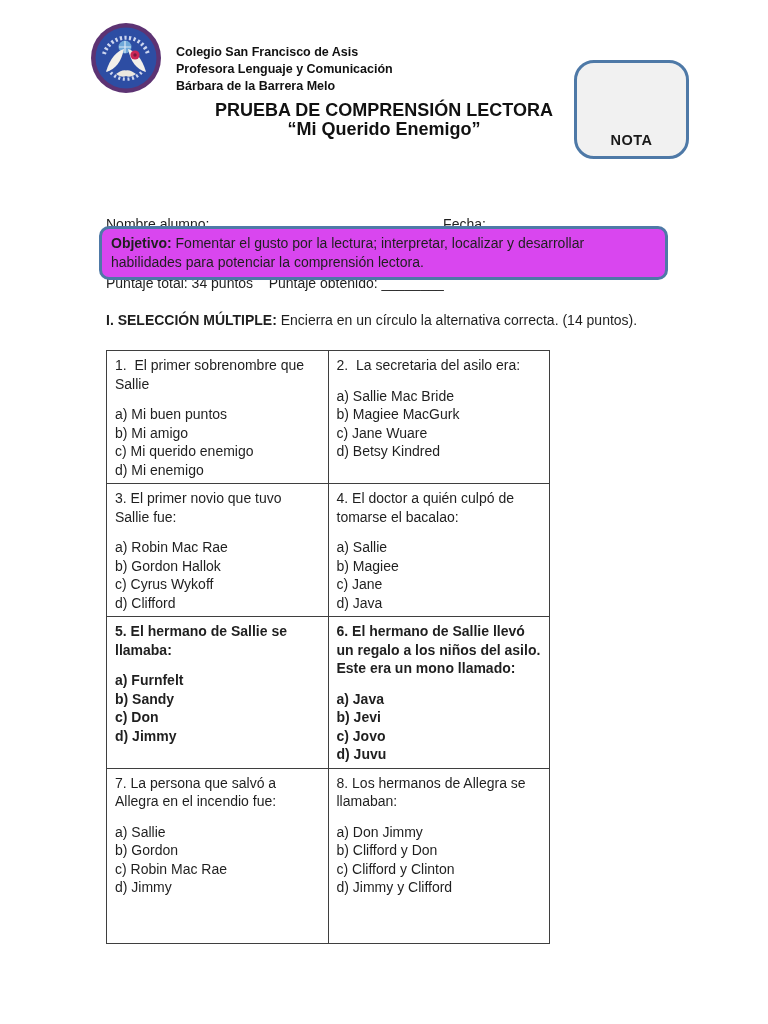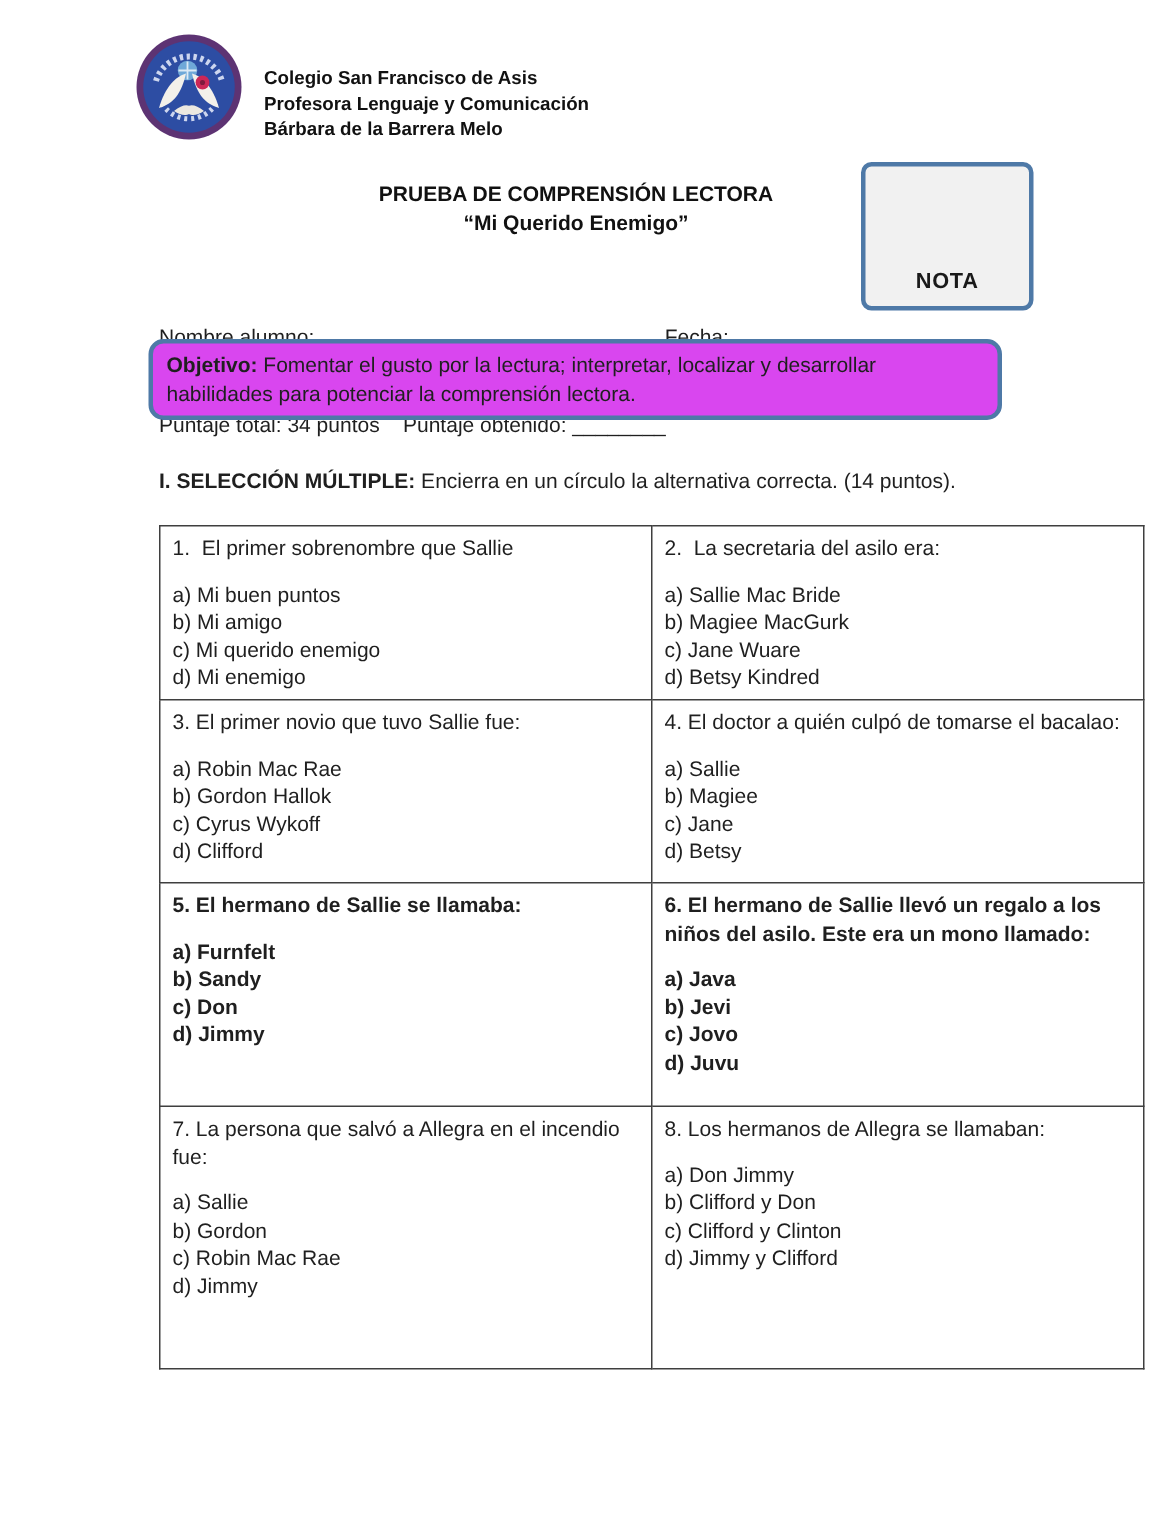--- a/index.html
+++ b/index.html
@@ -11,27 +11,27 @@
   .page { position:absolute; inset:0; }
 
   .logo { position:absolute; left:90px; top:22px; width:72px; height:72px; }
 
   .header-text {
     position:absolute; left:176px; top:44px;
     font-weight:bold; font-size:12.5px; line-height:17px; color:#111;
   }
 
   .title-block {
-    position:absolute; left:0; top:120px; width:768px;
-    text-align:center; font-weight:bold; font-size:14px; line-height:19px; color:#111;
+    position:absolute; left:0; top:101px; width:768px;
+    text-align:center; font-weight:bold; font-size:18px; line-height:19px; color:#111;
   }
 
   .nota-box {
     position:absolute; left:574px; top:60px; width:109px; height:93px;
-    border:3px solid #4e79a7; border-radius:7px; background:#f1f1f1;margin-top:48px;
+    border:3px solid #4e79a7; border-radius:20px; background:#f1f1f1;
   }
   .nota-label {
     position:absolute; bottom:8px; left:0; width:100%;
     text-align:center; font-weight:bold; font-size:14.5px; letter-spacing:0.5px; color:#1a1a1a;
   }
 
   .info {
     position:absolute; left:106px; top:176px; width:570px;
     font-size:14px; line-height:19.5px; white-space:pre-wrap;
   }
@@ -42,21 +42,21 @@
     padding:5px 9px; font-size:14px; line-height:19px; white-space:pre-wrap;
   }
   .bold { font-weight:bold; }
 
   .section-heading {
     position:absolute; left:106px; top:298px; width:557px;
     font-size:14px; line-height:20px; white-space:pre-wrap;margin-top:12px;
   }
 
   .mc-table {
-    position:absolute; left:106px; top:350px; width:657px;
+    position:absolute; left:106px; top:350px; width:444px;
     border-collapse:collapse; table-layout:fixed;
   }
   .mc-table td {
     border:1.6px solid #3f3f3f; vertical-align:top;
     padding:5px 8px 4px 8px; font-size:14px; line-height:18.5px;
     width:50%;
   }
   .r1 { height:116px; } .r2 { height:122px; } .r3 { height:149px;font-weight:bold; } .r4 { height:175px; }
   .q-text { white-space:pre-wrap; }
   .q-opts { margin-top:12px; }
@@ -136,21 +136,21 @@
             <div>c) Cyrus Wykoff</div>
             <div>d) Clifford</div>
           </div>
         </td>
         <td>
           <div class="q-text">4. El doctor a quién culpó de tomarse el bacalao:</div>
           <div class="q-opts">
             <div>a) Sallie</div>
             <div>b) Magiee</div>
             <div>c) Jane</div>
-            <div>d) Betsy</div>
+            <div>d) Java</div>
           </div>
         </td>
       </tr>
       <tr class="r3">
         <td>
           <div class="q-text">5. El hermano de Sallie se llamaba:</div>
           <div class="q-opts">
             <div>a) Furnfelt</div>
             <div>b) Sandy</div>
             <div>c) Don</div>

